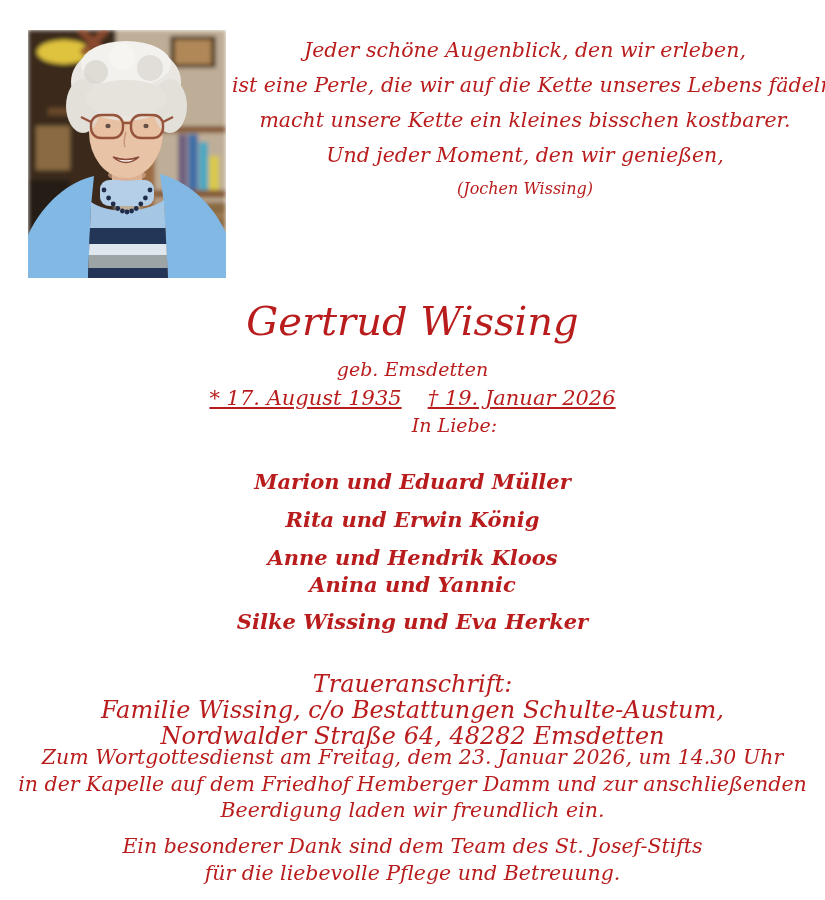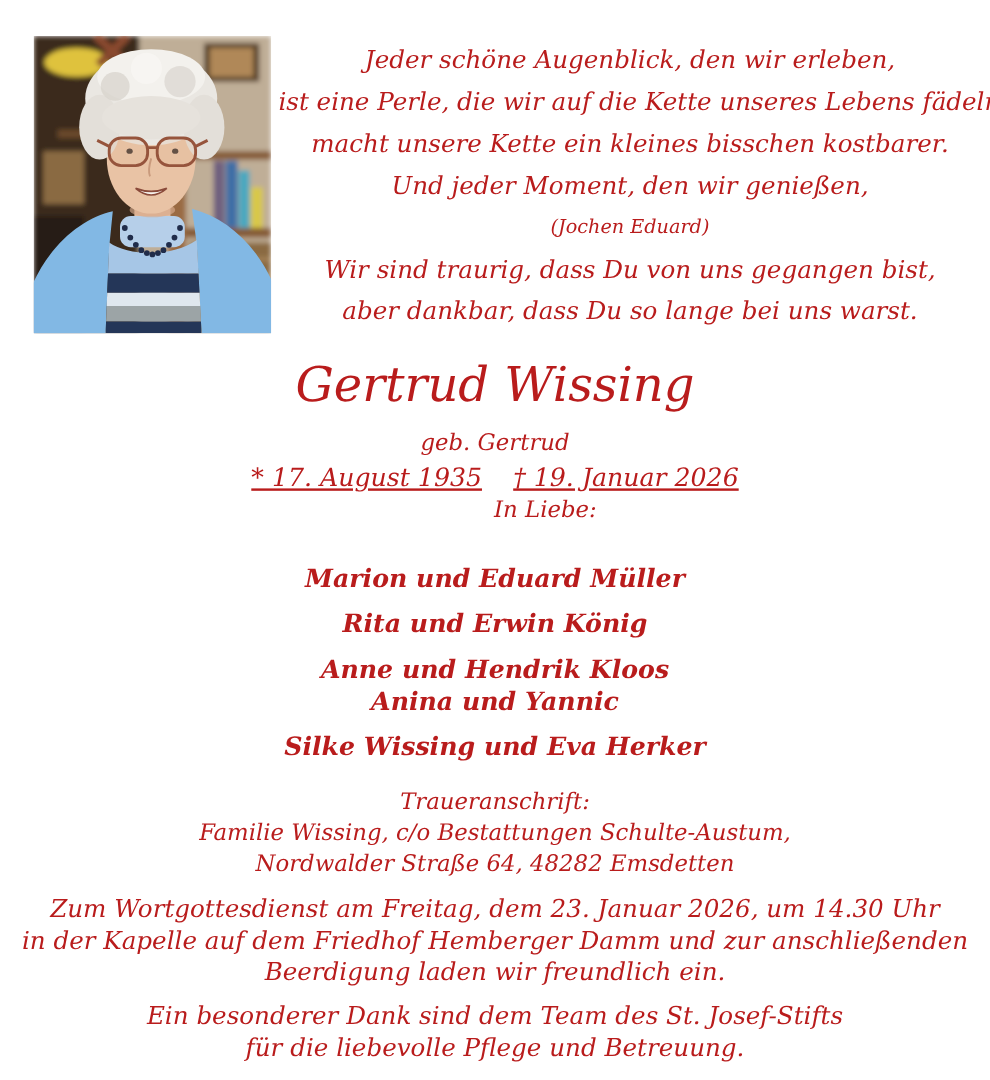--- a/index.html
+++ b/index.html
@@ -25,21 +25,21 @@
   .name   { top:293px; font-size:40px; font-weight:normal; line-height:56px; margin:0; }
   .maiden { top:358px; font-size:19px; }
   .dates  { top:386px; font-size:21px;text-decoration:underline; }
   .dates .gap { display:inline-block; width:26px; }
 
   .intro  { top:414px; font-size:19px;padding-left:42px; }
   .mourner { font-size:21px; font-weight:bold; }
   .m0 { top:469px; } .m1 { top:507px; } .m2 { top:545px; }
   .m3 { top:572px; } .m4 { top:609px; }
 
-  .address { top:655px; font-size:19px; line-height:26px; }
+  .address { top:671px; font-size:24px; line-height:26px; }
   .service { top:744px; font-size:20.5px; line-height:26.5px; }
   .thanks  { top:833px; font-size:20.5px; line-height:26.5px; }
 </style>
 </head>
 <body>
 
 <div class="page">
 
   <div class="abs photo">
     <svg width="198" height="248" viewBox="0 0 198 248" xmlns="http://www.w3.org/2000/svg">
@@ -134,30 +134,26 @@
         <path d="M85,127 Q98,138 111,127 Q98,132 85,127 Z" fill="#f8f4ee" stroke="#8a4a3a" stroke-width="1.4"></path>
       </g>
     </svg>
   </div>
 
   <div class="abs quote">
     <div class="center-line">Jeder schöne Augenblick, den wir erleben,</div>
     <div class="center-line">ist eine Perle, die wir auf die Kette unseres Lebens fädeln.</div>
     <div class="center-line">macht unsere Kette ein kleines bisschen kostbarer.</div>
     <div class="center-line">Und jeder Moment, den wir genießen,</div>
-    <div class="quote-attr">(Jochen Eduard)</div>
+    <div class="quote-attr">(Jochen Wissing)</div>
   </div>
 
-  <div class="abs condolence">
-    <div class="center-line">Wir sind traurig, dass Du von uns gegangen bist,</div>
-    <div class="center-line">aber dankbar, dass Du so lange bei uns warst.</div>
-  </div>
 
   <h1 class="abs fullw name">Gertrud Wissing</h1>
-  <div class="abs fullw maiden">geb. Gertrud</div>
+  <div class="abs fullw maiden">geb. Emsdetten</div>
   <div class="abs fullw dates">
     <span>* 17. August 1935</span><span class="gap"></span><span>† 19. Januar 2026</span>
   </div>
 
   <div class="abs fullw intro">In Liebe:</div>
   <div class="abs fullw mourner m0">Marion und Eduard Müller</div>
   <div class="abs fullw mourner m1">Rita und Erwin König</div>
   <div class="abs fullw mourner m2">Anne und Hendrik Kloos</div>
   <div class="abs fullw mourner m3">Anina und Yannic</div>
   <div class="abs fullw mourner m4">Silke Wissing und Eva Herker</div>

